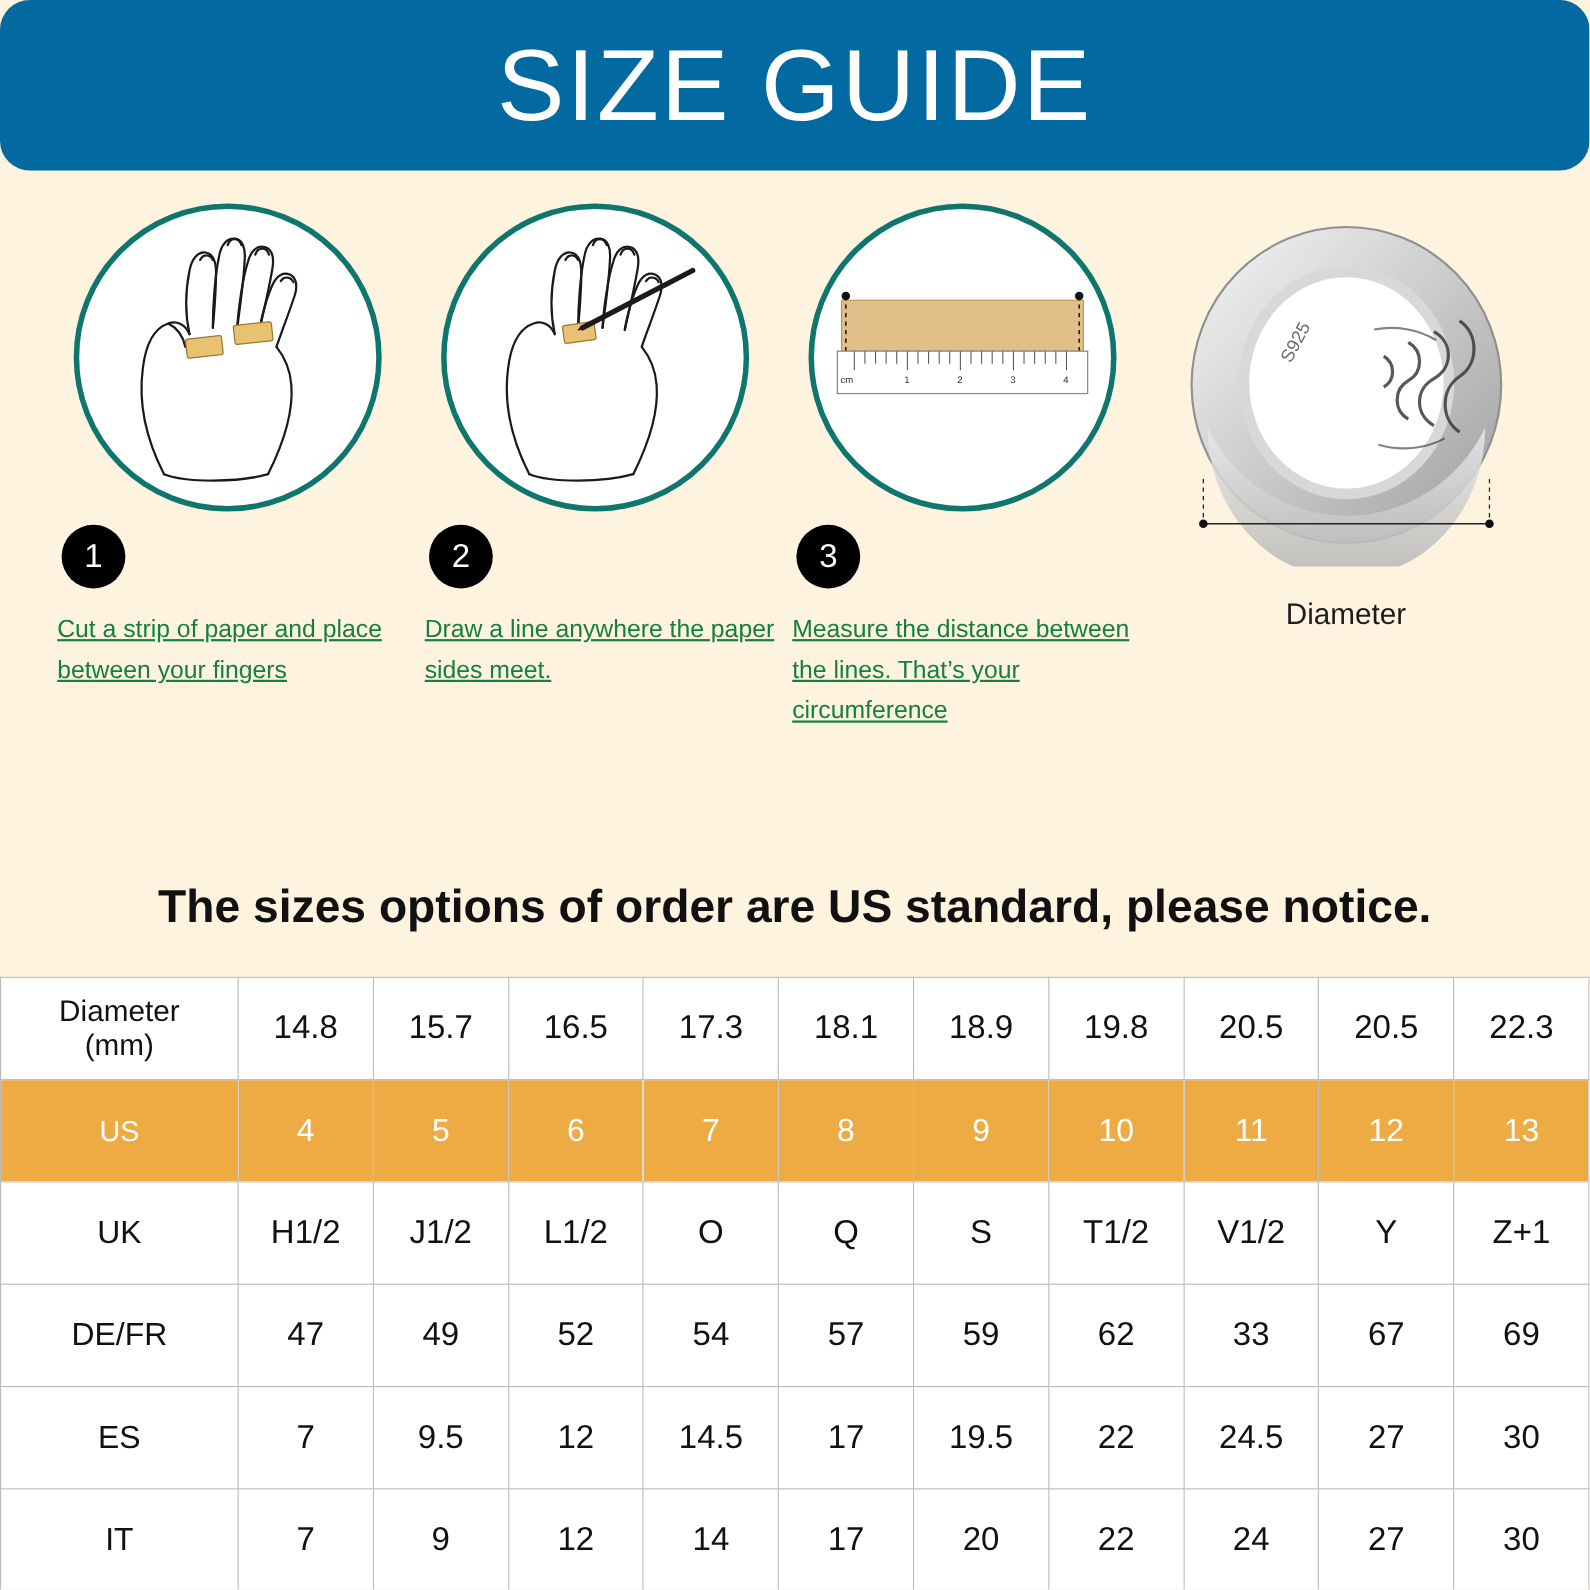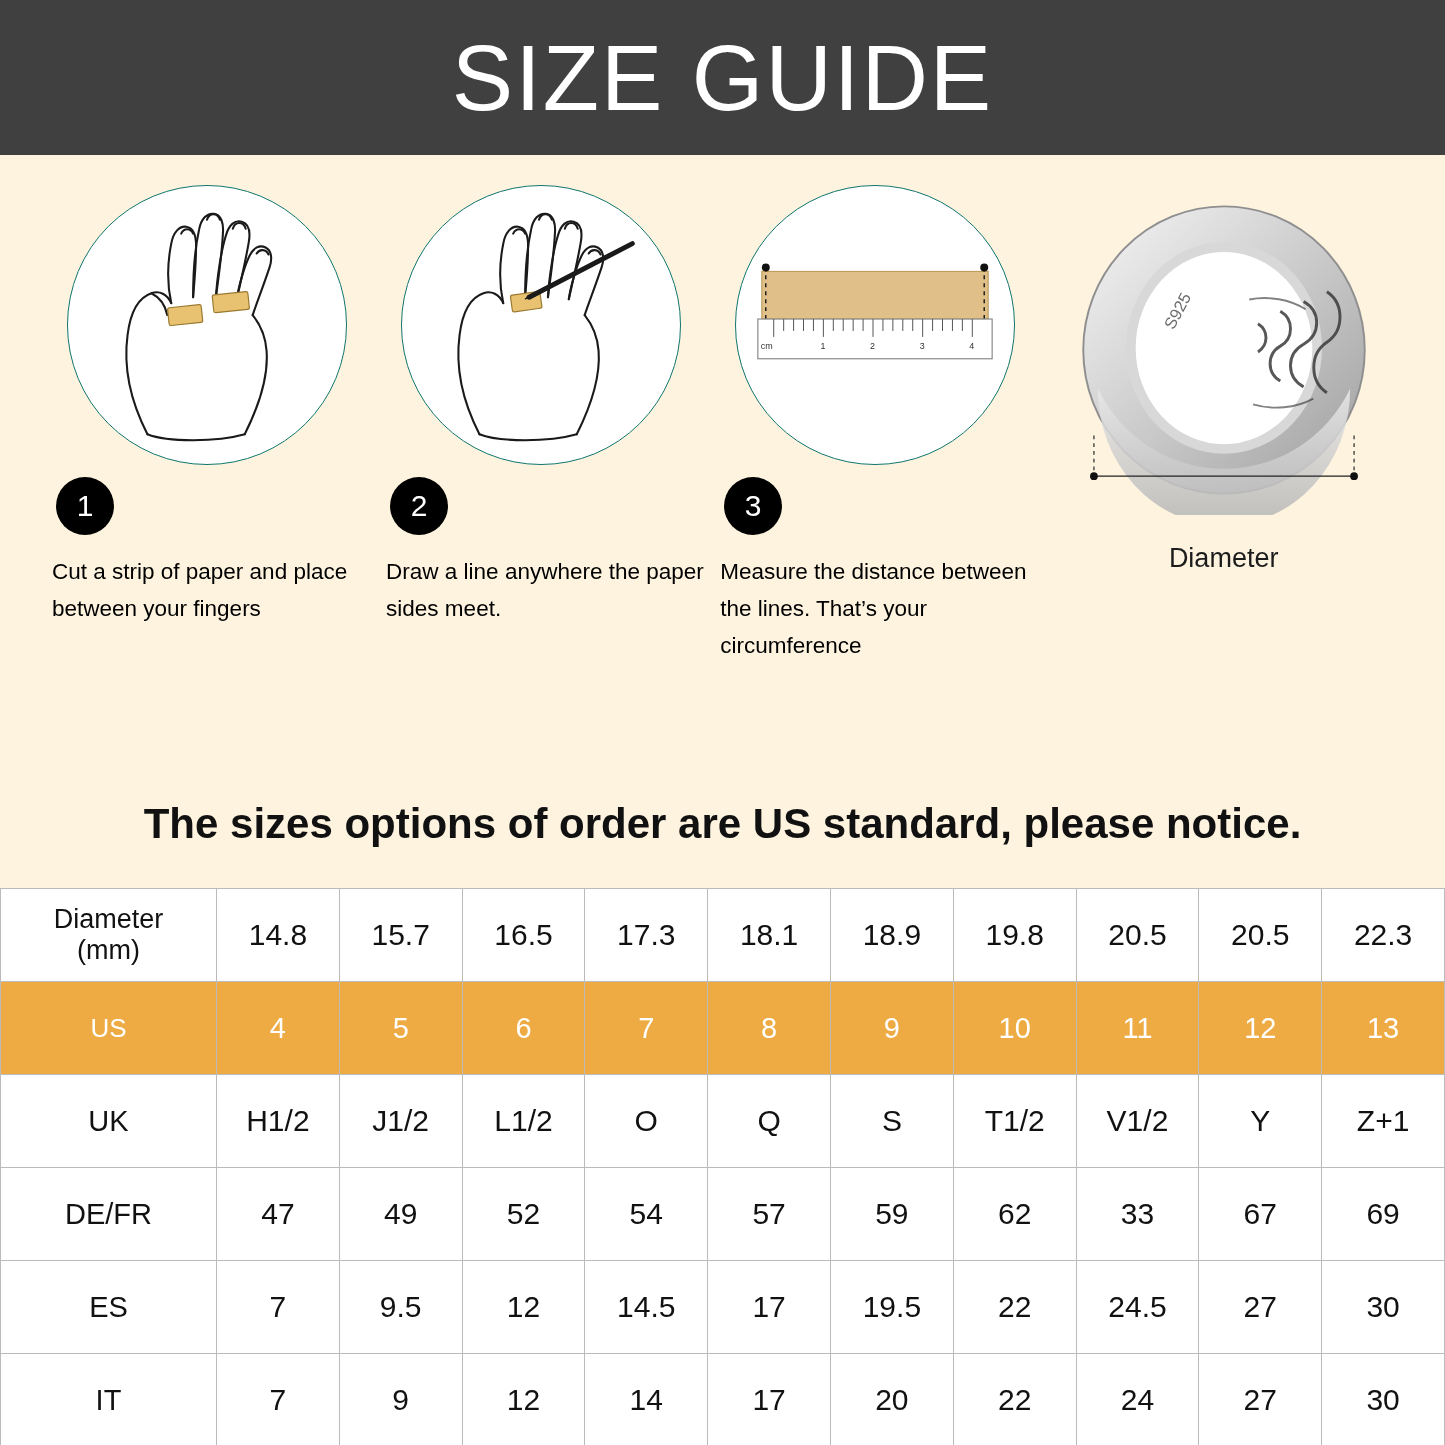--- a/index.html
+++ b/index.html
@@ -12,24 +12,25 @@
   }
   .page {
     position: relative;
     width: 1445px;
     height: 1445px;
     background: #fdf3df;
   }
   
   .header {
     height: 155px;
-    background: #404040;
+    background: #0369a1;
     display: flex;
     align-items: center;
     justify-content: center;
+    border-radius: 27px;
   }
   .header h1 {
     color: #ffffff;
     font-size: 92px;
     font-weight: normal;
     letter-spacing: 2px;
     line-height: 1;
   }
   
   .steps {
@@ -40,21 +41,21 @@
   .step {
     width: 350px;
     position: relative;
   }
   .circle-wrap {
     width: 280px;
     height: 280px;
     margin: 0 auto;
     border-radius: 50%;
     background: #ffffff;
-    border: 1px solid #0f766e;
+    border: 5px solid #0f766e;
     overflow: hidden;
     position: relative;
   }
   .circle-wrap svg { display: block; width: 100%; height: 100%; }
   .num-badge {
     position: absolute;
     left: 16px;
     top: 292px;
     width: 58px;
     height: 58px;
@@ -65,22 +66,23 @@
     display: flex;
     align-items: center;
     justify-content: center;
   }
   .step-text {
     position: absolute;
     top: 368px;
     left: 12px;
     width: 340px;
     font-size: 22.5px;
-    color: #000000;
+    color: #15803d;
     line-height: 1.65;
+    text-decoration: underline;
   }
   .ring-col {
     width: 380px;
     position: relative;
   }
   .ring-img { width: 330px; height: 330px; margin: 0 auto; display: block; }
   .diameter-label {
     position: absolute;
     top: 358px;
     width: 100%;

